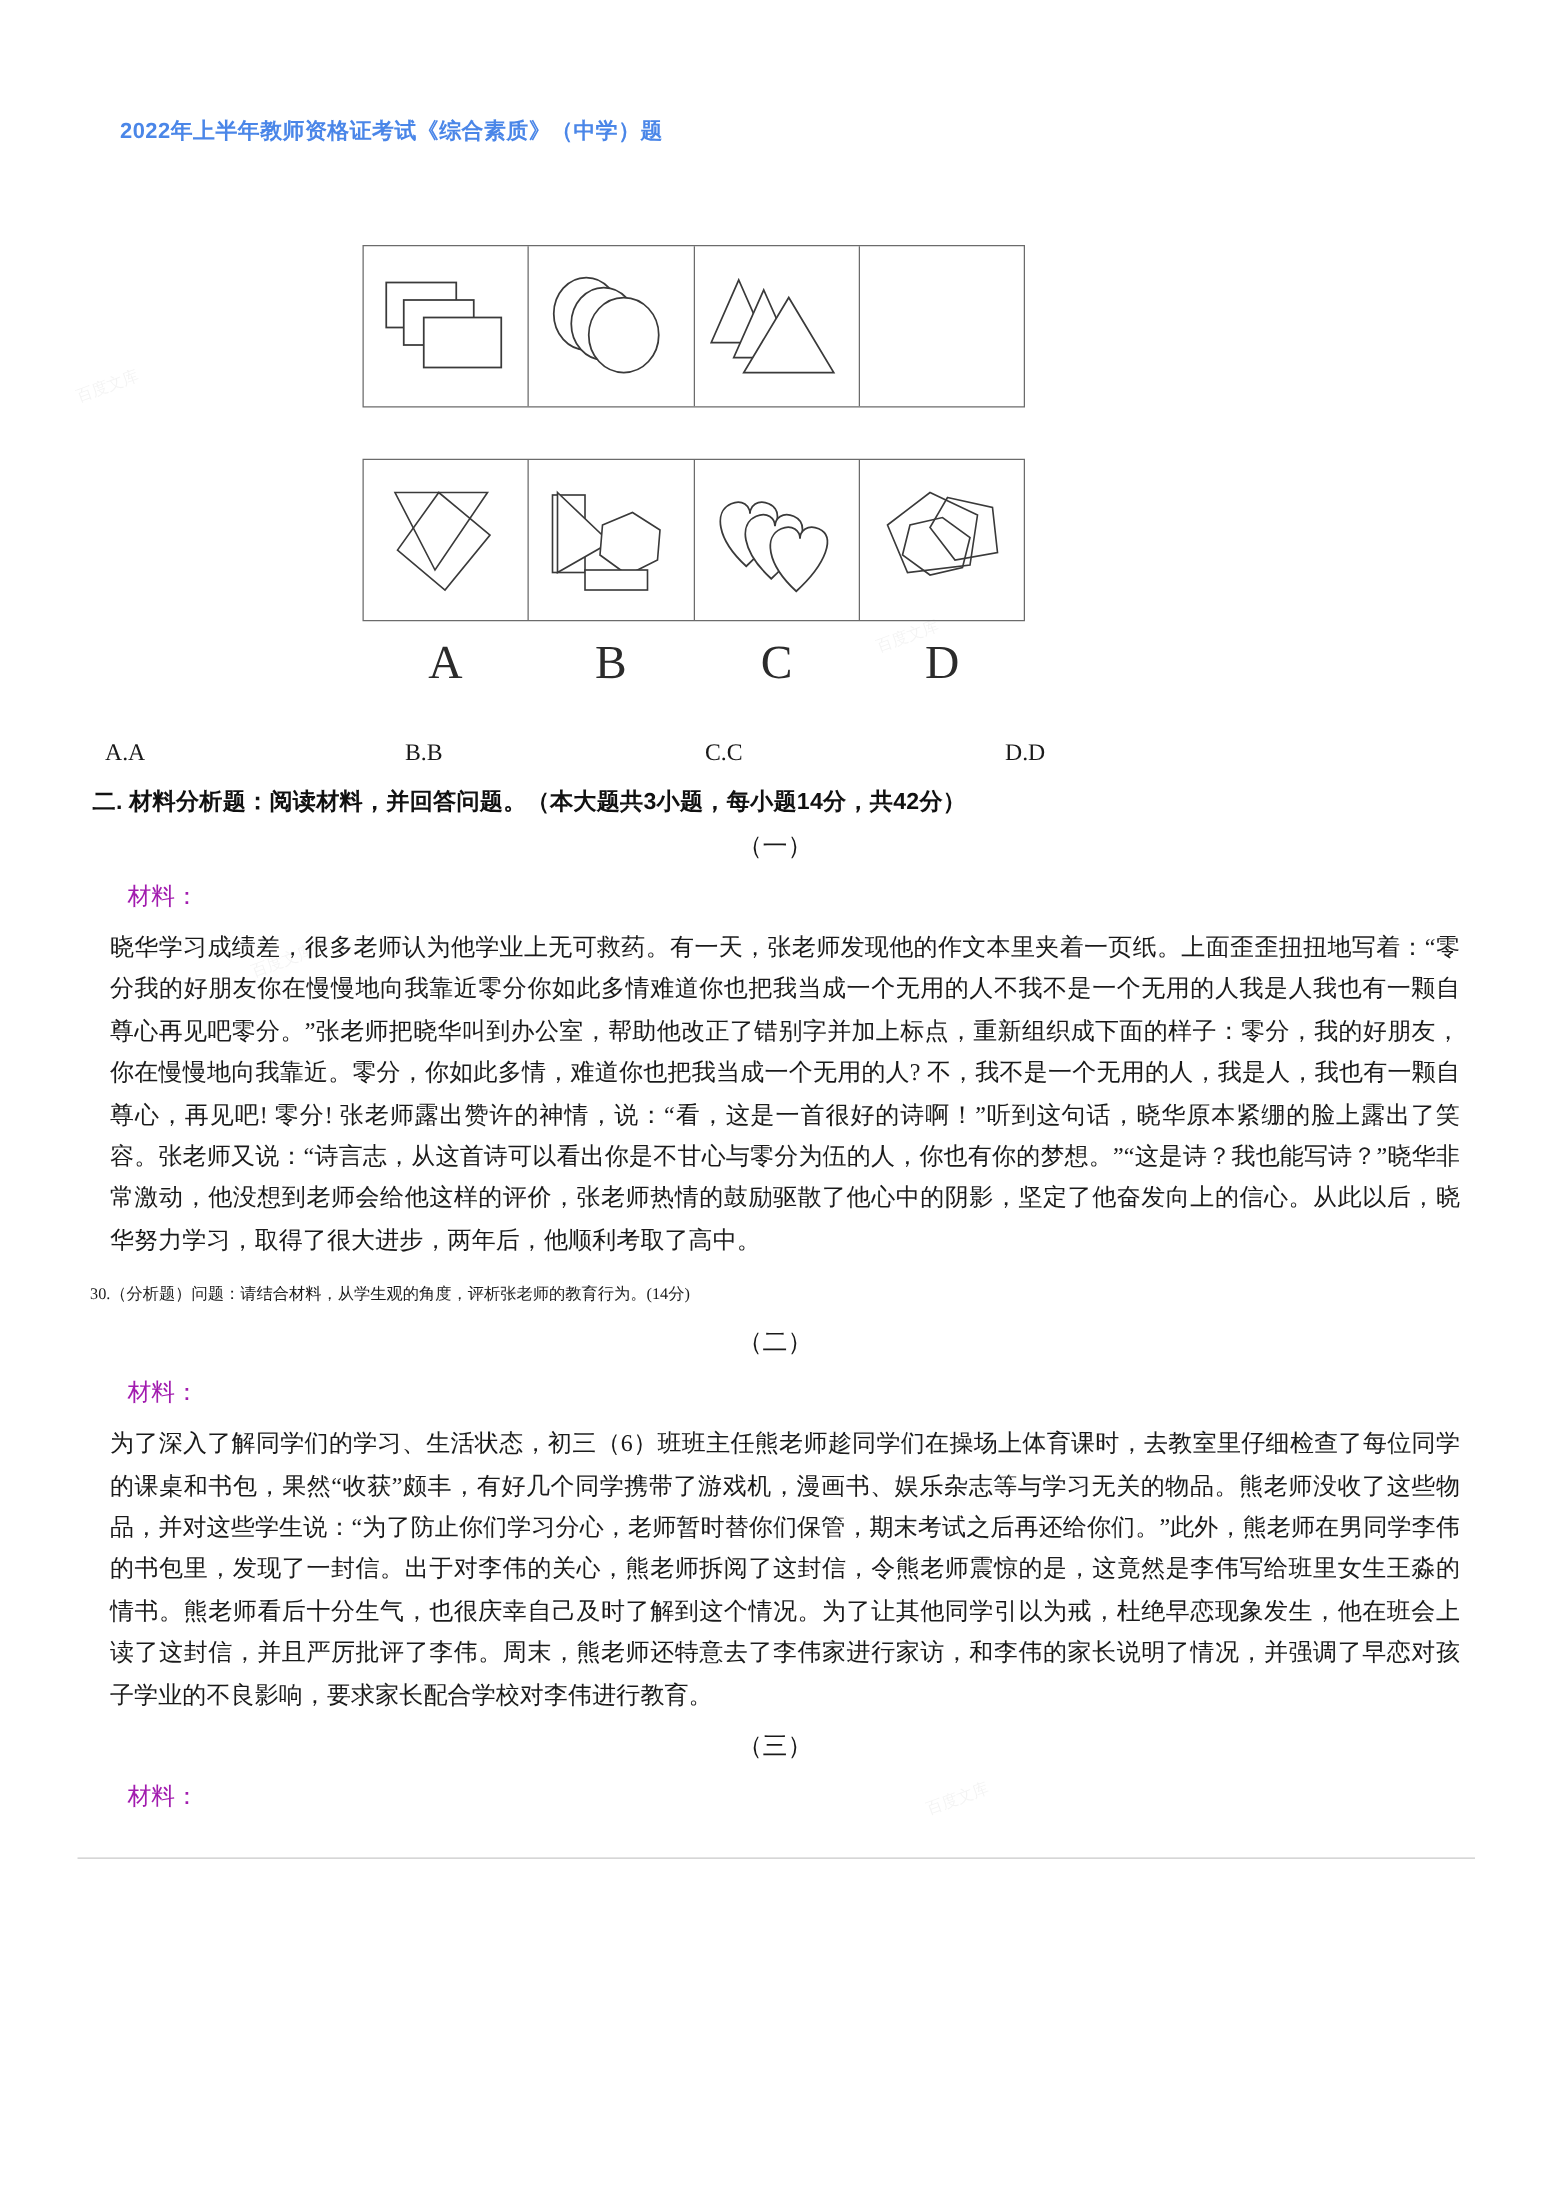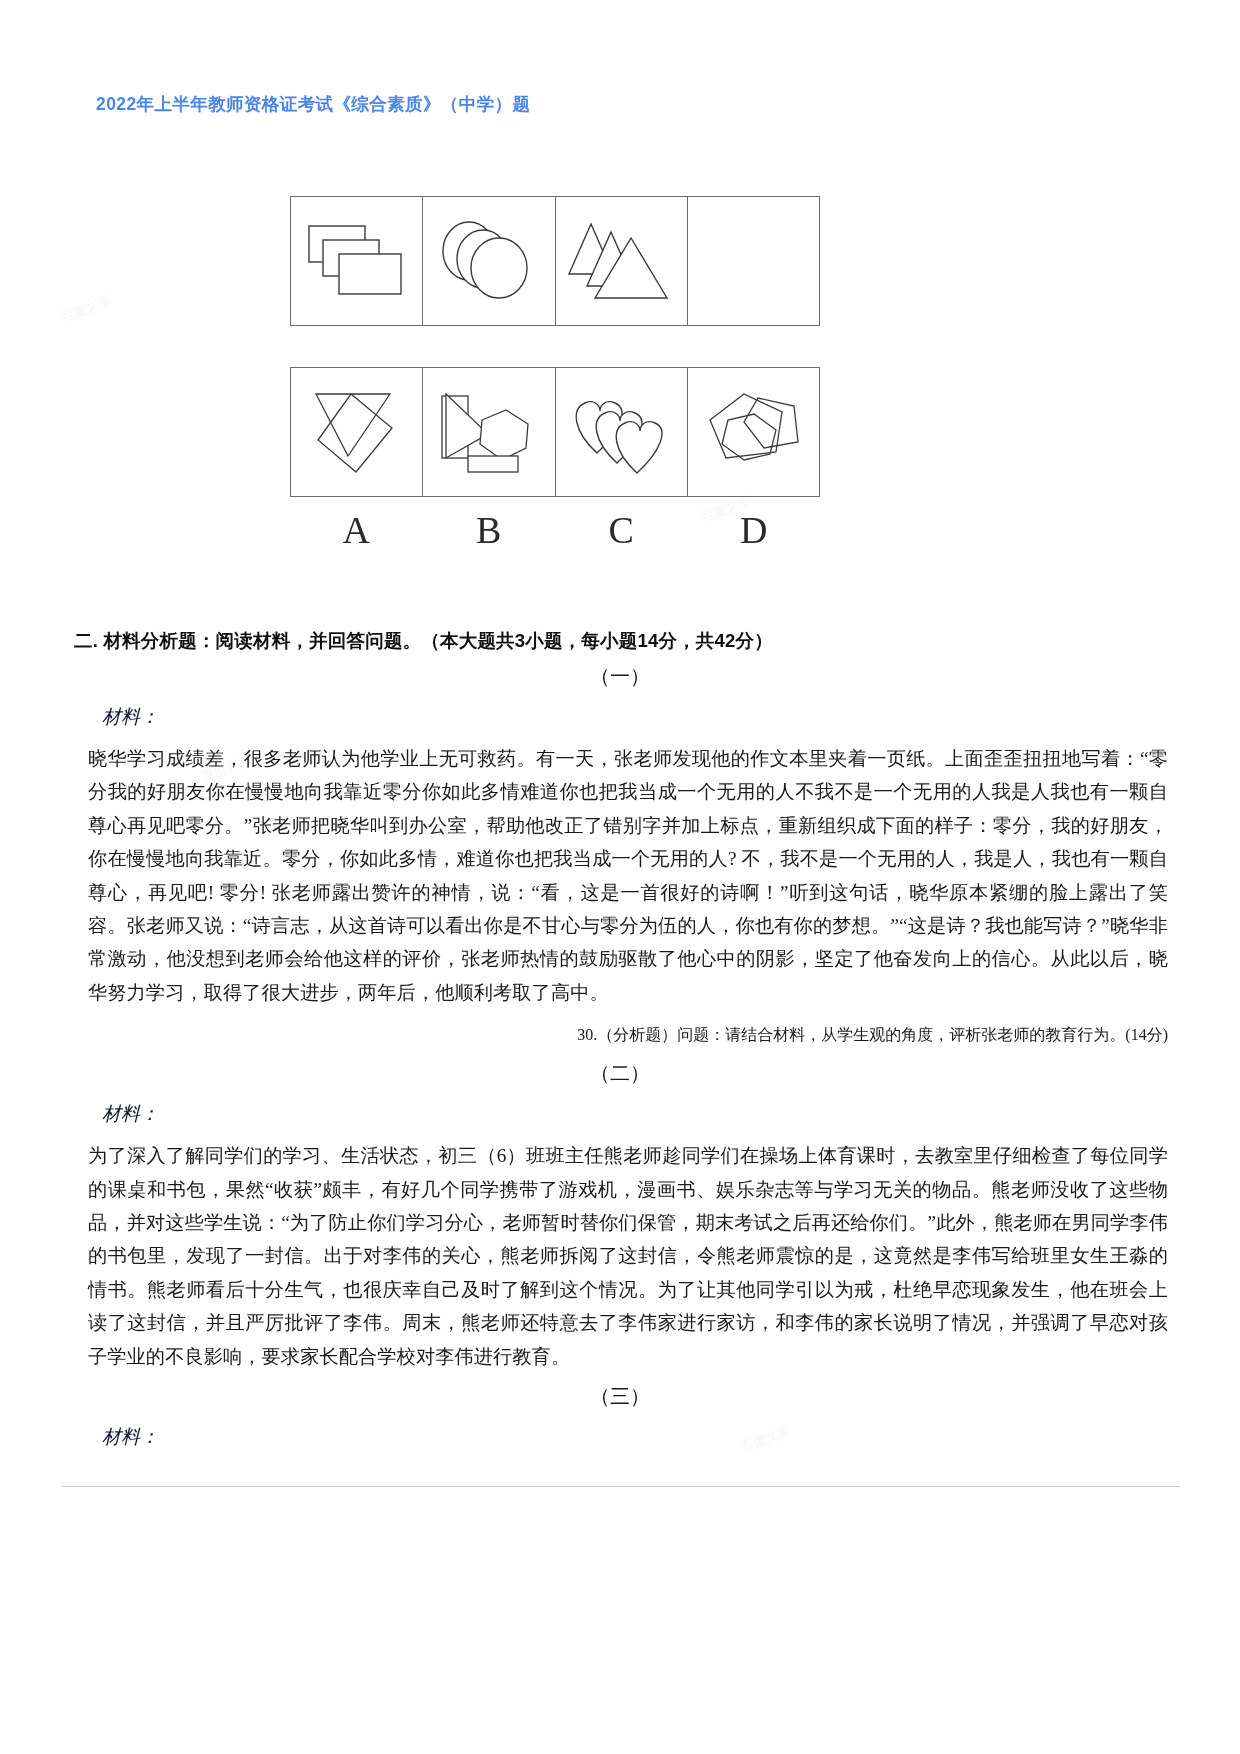--- a/index.html
+++ b/index.html
@@ -105,38 +105,36 @@
   }
   .group-marker {
     text-align: center;
     font-size: 20px;
     margin: 10px 0 14px 0;
     color: #1a1a1a;
   }
   .material-label {
     margin: 0 0 6px 30px;
     font-size: 19px;
-    color: #0f172a;
-    font-style: italic;
+    color: #a21caf;
   }
   .para {
     margin: 12px 0 0 16px;
     font-size: 19.2px;
     line-height: 33.4px;
     text-align: justify;
     text-justify: inter-ideograph;
     color: #1a1a1a;
     letter-spacing: 0.1px;
   }
   .question-line {
     margin: 10px 0 0 0;
-    font-size: 16px;
+    font-size: 13px;
     line-height: 31px;
     color: #1a1a1a;
-    text-align: right;
   }
   
   .footer-rule {
     position: absolute;
     left: 62px;
     top: 1486px;
     width: 1118px;
     border-top: 1px solid #c9c9c9;
   }
   
@@ -262,20 +260,26 @@
 
     <div class="opt-labels">
       <div class="opt-label">A</div>
       <div class="opt-label">B</div>
       <div class="opt-label">C</div>
       <div class="opt-label">D</div>
     </div>
 
   </div>
 
+  <div class="answer-row">
+    <div class="ans">A.A</div>
+    <div class="ans">B.B</div>
+    <div class="ans">C.C</div>
+    <div class="ans">D.D</div>
+  </div>
 
   <div class="body-area">
 
     <div class="section-head">二. 材料分析题：阅读材料，并回答问题。（本大题共3小题，每小题14分，共42分）</div>
 
     <div class="group-marker">（一）</div>
     <div class="material-label">材料：</div>
     <div class="para">晓华学习成绩差，很多老师认为他学业上无可救药。有一天，张老师发现他的作文本里夹着一页纸。上面歪歪扭扭地写着：“零分我的好朋友你在慢慢地向我靠近零分你如此多情难道你也把我当成一个无用的人不我不是一个无用的人我是人我也有一颗自尊心再见吧零分。”张老师把晓华叫到办公室，帮助他改正了错别字并加上标点，重新组织成下面的样子：零分，我的好朋友，你在慢慢地向我靠近。零分，你如此多情，难道你也把我当成一个无用的人? 不，我不是一个无用的人，我是人，我也有一颗自尊心，再见吧! 零分! 张老师露出赞许的神情，说：“看，这是一首很好的诗啊！”听到这句话，晓华原本紧绷的脸上露出了笑容。张老师又说：“诗言志，从这首诗可以看出你是不甘心与零分为伍的人，你也有你的梦想。”“这是诗？我也能写诗？”晓华非常激动，他没想到老师会给他这样的评价，张老师热情的鼓励驱散了他心中的阴影，坚定了他奋发向上的信心。从此以后，晓华努力学习，取得了很大进步，两年后，他顺利考取了高中。</div>
     <div class="question-line">30.（分析题）问题：请结合材料，从学生观的角度，评析张老师的教育行为。(14分)</div>
 

